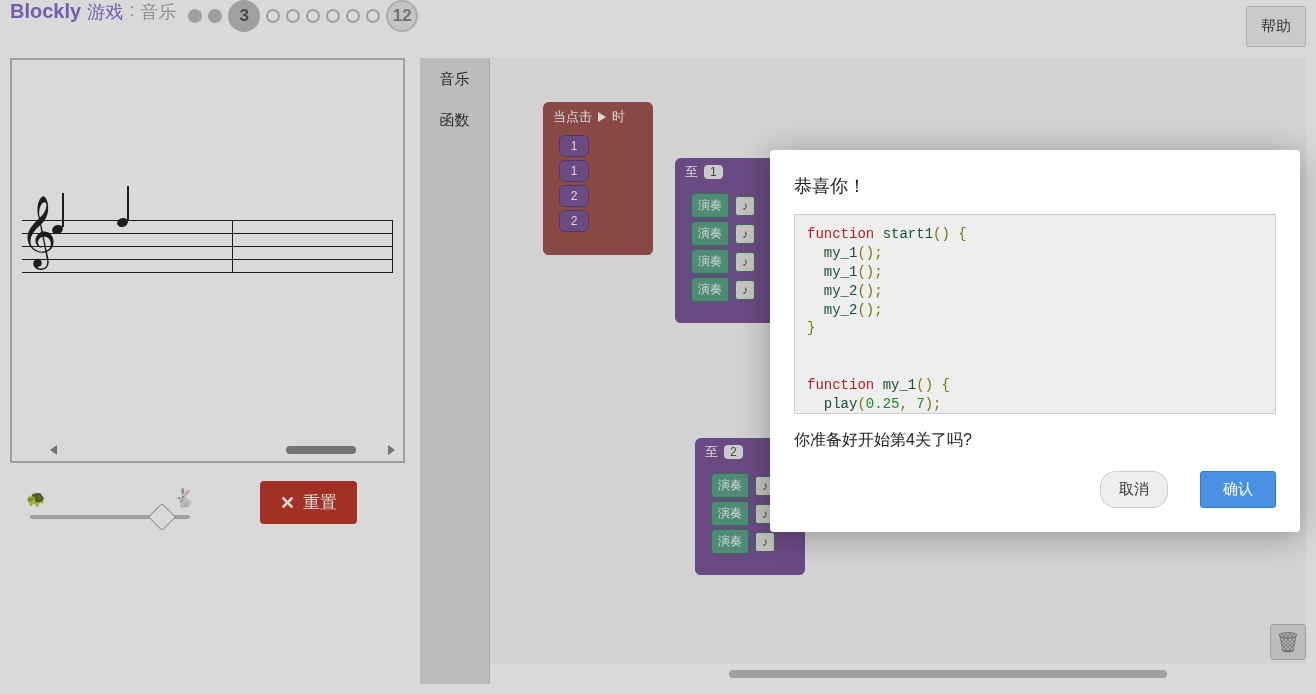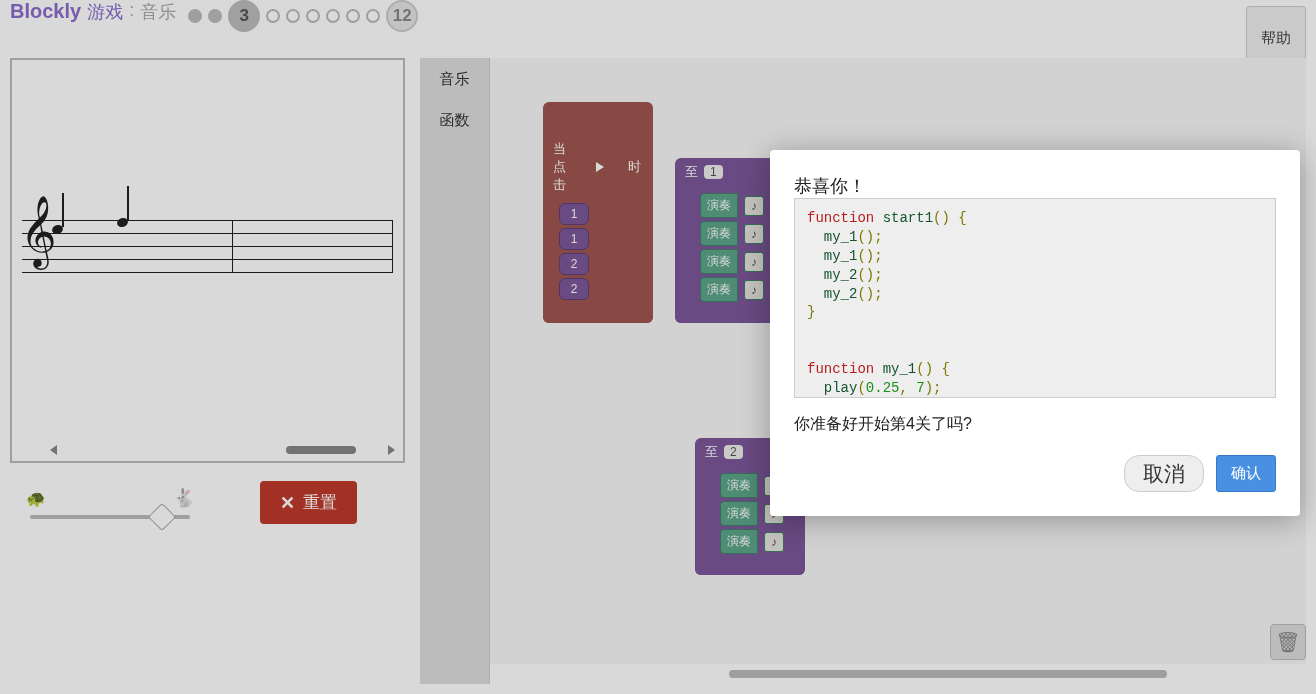--- a/index.html
+++ b/index.html
@@ -11,21 +11,21 @@
   .brand { color: #8a6dcd; font-size: 20px; font-weight: bold; }
   .game-crumb { color: #8a6dcd; font-size: 18px; margin-left: 6px; }
   .colon { color: #aaa; font-size: 18px; margin: 0 6px; }
   .game-name { color: #aaa; font-size: 18px; }
   .level-bar { display: flex; align-items: center; gap: 6px; margin-left: 12px; }
   .dot { width: 14px; height: 14px; border-radius: 50%; border: 2px solid #bbb; background: transparent; cursor: pointer; }
   .dot.done { background: #bbb; }
   .dot.big { width: 32px; height: 32px; background: #bbb; color: #555; display: flex; align-items: center; justify-content: center; font-size: 17px; font-weight: bold; border: none; }
   .dot.big.current { background: #bdbdbd; }
   .dot.big.goal { background: #e6e6e6; color: #888; border: 2px solid #ccc; }
-  .help-btn { position: absolute; right: 0; top: 6px; background: #eee; border: 1px solid #ccc; padding: 22px 14px; font-size: 15px; color: #444; cursor: pointer; border-radius: 3px; }
+  .help-btn { position: absolute; right: 0; top: 6px; background: #eee; border: 1px solid #ccc; padding: 10px 14px; font-size: 15px; color: #444; cursor: pointer; border-radius: 3px; }
 
   
   .left-pane { position: absolute; left: 10px; top: 58px; width: 395px; }
   .staff-box { width: 395px; height: 405px; border: 2px solid #bbb; background: #fff; position: relative; overflow: hidden; }
   .hscroll { position: absolute; bottom: 4px; left: 38px; right: 8px; height: 14px; display: flex; align-items: center; justify-content: space-between; }
   .tri { width: 0; height: 0; display: inline-block; }
   .tri.left { border-top: 5px solid transparent; border-bottom: 5px solid transparent; border-right: 7px solid #888; }
   .tri.right { border-top: 5px solid transparent; border-bottom: 5px solid transparent; border-left: 7px solid #888; }
   .track { flex: 1; height: 8px; margin: 0 6px; position: relative; }
   .thumb { position: absolute; left: 70%; width: 22%; height: 8px; background: #888; border-radius: 4px; }
@@ -45,46 +45,46 @@
   .toolbox-tab { padding: 10px 6px; font-size: 15px; color: #333; text-align: center; background: #ddd; cursor: pointer; line-height: 1.4; }
   .ws-canvas { position: absolute; left: 70px; right: 0; top: 0; bottom: 20px; background: #f7f7f7; overflow: hidden; }
   .ws-hscroll { position: absolute; left: 70px; right: 20px; bottom: 4px; height: 10px; }
   .ws-hscroll .bar { position: absolute; left: 30%; width: 55%; height: 8px; background: #bbb; border-radius: 4px; }
   .ws-corner { position: absolute; right: 0; bottom: 24px; width: 36px; height: 36px; background: #ddd; border: 1px solid #bbb; border-radius: 4px; display:flex; align-items:center; justify-content:center; color:#888; font-size:20px;}
 
   
   .block { position: absolute; border-radius: 6px; font-size: 13px; color: #fff; }
   .brown { background: #a0554f; }
   .purple { background: #7d589a; }
-  .hat { padding: 6px 12px 6px 10px; border-radius: 6px 6px 0 0; display: flex; align-items: center; gap: 24px; margin-top: 32px; }
+  .hat { padding: 6px 12px 6px 10px; border-radius: 6px 6px 0 0; display: flex; align-items: center; gap: 6px; }
   .hat .playtri { width: 0; height: 0; border-top: 5px solid transparent; border-bottom: 5px solid transparent; border-left: 8px solid #fff; }
   .stack { padding-left: 16px; padding-bottom: 6px; }
   .call-pill { background: #7d589a; border: 1px solid #5f3f7e; border-radius: 6px; padding: 3px 8px; margin: 3px 0; font-size: 12px; width: 30px; text-align: center; }
   .bottom-lip { height: 14px; background: inherit; border-radius: 0 0 6px 6px; }
 
   .fn-block { }
   .fn-hat { padding: 5px 10px; border-radius: 6px 6px 0 0; display: flex; align-items: center; gap: 6px; }
   .fn-hat .arg { background: #eee; color: #555; border-radius: 4px; padding: 0 6px; font-size: 12px; }
-  .fn-stack { padding: 4px 6px 4px 25px; }
+  .fn-stack { padding: 4px 6px 4px 16px; }
   .play-row { display: flex; align-items: center; gap: 6px; margin: 3px 0; }
   .play-label { background: #5da58a; border: 1px solid #3f8168; border-radius: 4px 0 0 4px; padding: 3px 6px; font-size: 12px; }
   .play-note { width: 20px; height: 20px; background: #e8e6e0; border-radius: 3px; display: flex; align-items: center; justify-content: center; color: #555; font-size: 12px; border: 1px solid #3f8168; }
 
   
   .dialog { position: absolute; left: 770px; top: 150px; width: 530px; background: #fff; z-index: 20; box-shadow: 0 4px 30px rgba(0,0,0,0.3); border-radius: 4px; padding: 24px; }
-  .dialog h3 { font-size: 18px; font-weight: normal; color: #222; }
+  .dialog h3 { font-size: 18px; font-weight: normal; margin-bottom: 16px; color: #222; }
   .dialog p { font-size: 16px; color: #222; margin-bottom: 14px; }
   .code-box { background: #eee; border: 1px solid #ccc; height: 200px; overflow-y: scroll; padding: 10px 12px; font-family: "Courier New", monospace; font-size: 14px; line-height: 1.35; margin-bottom: 16px; white-space: pre; }
   .kw { color: #b91c1c; }
   .fn { color: #14532d; }
   .paren { color: #7a7a00; }
   .num { color: #1a8f1a; }
   .dialog-actions { display: flex; justify-content: flex-end; gap: 12px; margin-top: 20px; }
-  .btn-cancel { background: #eee; border: 1px solid #ccc; padding: 0 18px; font-size: 21px; border-radius: 15px; cursor: pointer; color: #333; }
-  .btn-ok { background: #4a90e2; border: 1px solid #357ac9; padding: 8px 14px; font-size: 15px; border-radius: 3px; cursor: pointer; color: #fff; }
+  .btn-cancel { background: #eee; border: 1px solid #ccc; padding: 0 18px; font-size: 15px; border-radius: 15px; cursor: pointer; color: #333; }
+  .btn-ok { background: #4a90e2; border: 1px solid #357ac9; padding: 8px 22px; font-size: 15px; border-radius: 3px; cursor: pointer; color: #fff; margin-left: 20px; }
 
   
   .staff-lines { position: absolute; left: 10px; right: 10px; top: 160px; }
   .sline { height: 1px; background: #222; margin-bottom: 12px; }
   .clef { position: absolute; left: 8px; top: 140px; font-size: 62px; color: #222; line-height: 1; font-family: serif; }
   .barline { position: absolute; top: 160px; width: 1px; height: 52px; background: #222; }
   .note { position: absolute; width: 11px; height: 9px; background: #222; border-radius: 50%; transform: rotate(-18deg); }
   .stem { position: absolute; width: 1.5px; height: 34px; background: #222; }
 </style>
 </head>

